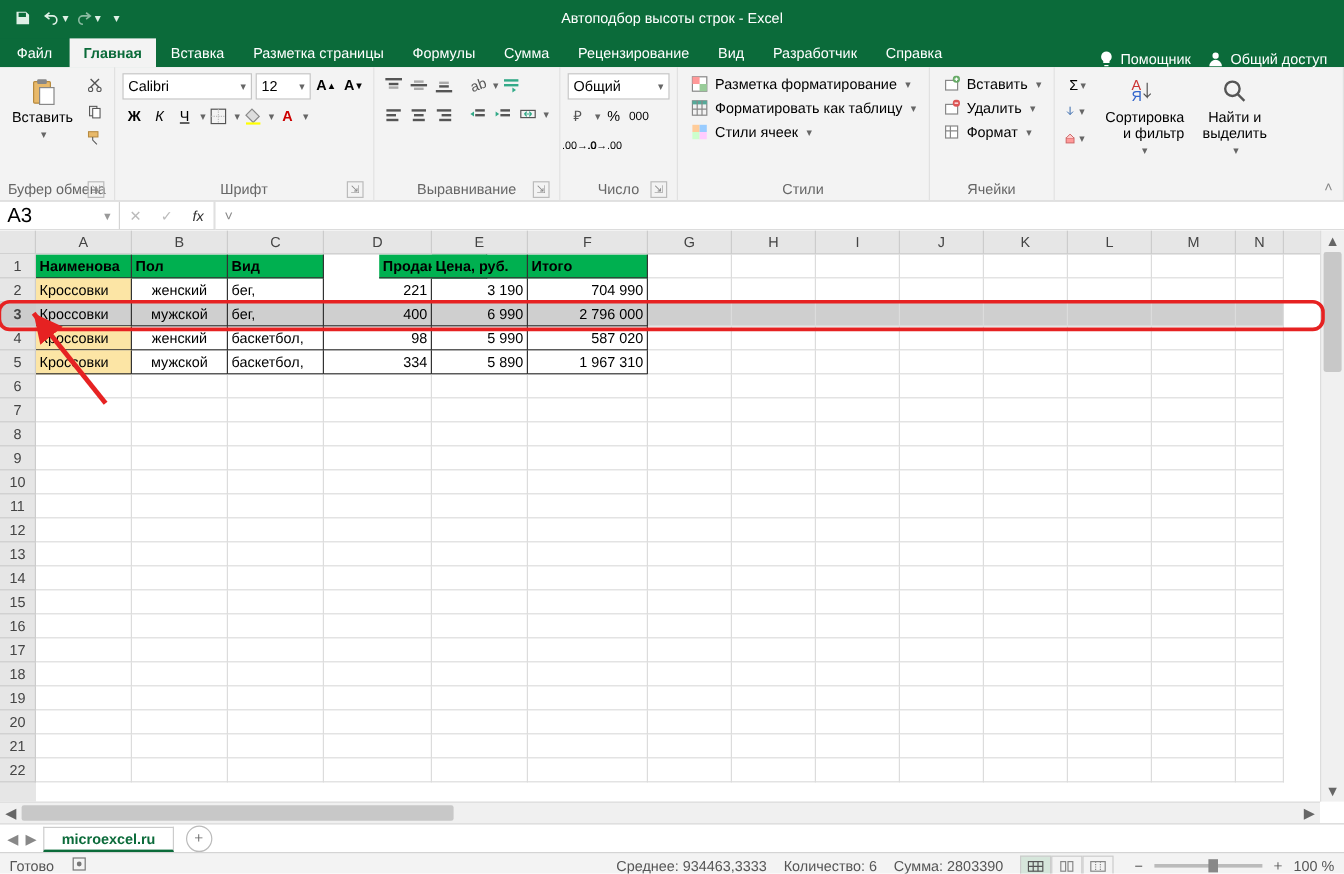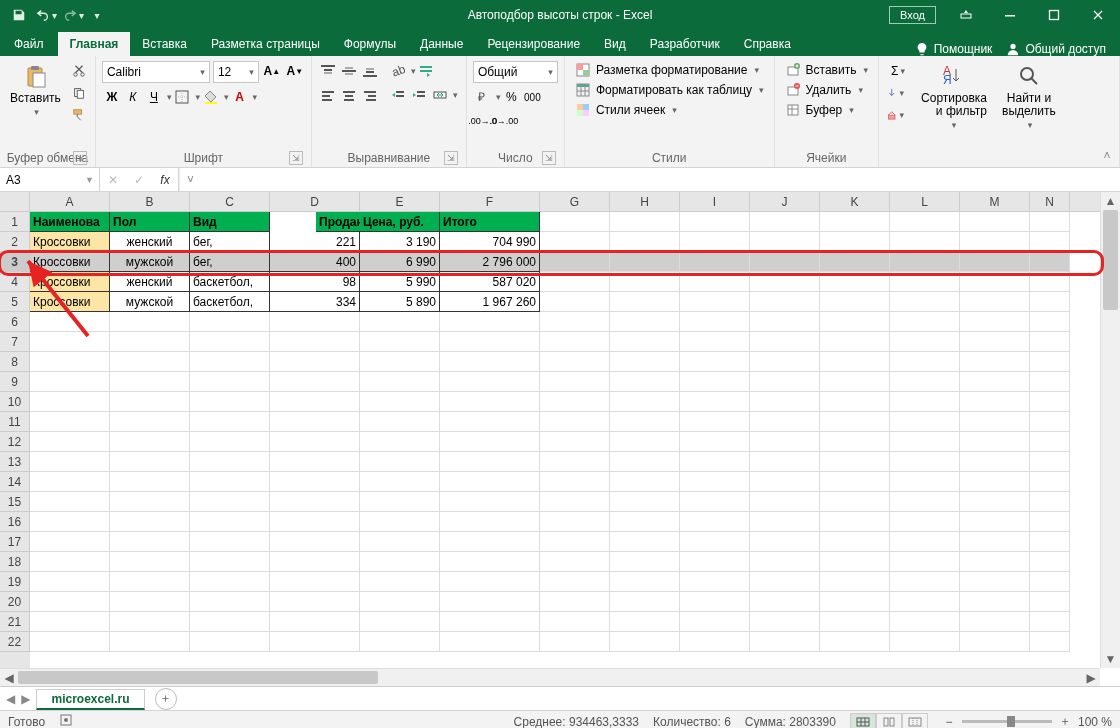--- a/index.html
+++ b/index.html
@@ -31,21 +31,21 @@
 .sm { width:20px; height:20px; display:flex; align-items:center; justify-content:center; cursor:pointer; border:1px solid transparent; }
 .sm svg { width:14px; height:14px; }
 .smrow { display:flex; gap:1px; align-items:center; }
 .col { display:flex; flex-direction:column; gap:2px; }
 .fontsel { display:flex; gap:3px;}
 .sel { border:1px solid #c5c5c5; background:#fff; height:22px; display:flex; align-items:center; padding:0 4px; font-size:12px; cursor:pointer; }
 .sel .cv { flex:1; }
 .sel .dd { color:#666; font-size:9px; margin-left:4px; }
 .formula-bar { height: 24px; background: #fff; border-bottom: 1px solid #d4d4d4; display: flex; align-items: stretch; }
 .namebox { width: 100px; border-right: 1px solid #d4d4d4; display: flex; align-items:center; }
-.namebox input { width:100%; border:none; padding:0 6px; font-size:12px; outline:none; }
+.namebox input { width:100%; border:none; padding:0 6px; font-size:17px; outline:none; }
 .namebox .dd { color:#999; padding:0 5px; cursor:pointer; font-size:9px; }
 .fbtns { display:flex; align-items:center; border-right:1px solid #d4d4d4; }
 .fbtns .sm { width:26px; height:100%; border:none; }
 .fbtns .sm.dim { color:#bbb; }
 .fx { font-style:italic; font-size:12px; color:#333; }
 .fval { flex:1; display:flex; align-items:center; padding-left:6px; font-size:12px; }
 .fbar-expand { width:22px; display:flex; align-items:center; justify-content:center; color:#888; cursor:pointer; border-left:1px solid #eee; }
 .grid-area { position:relative; height: 494px; background:#fff; overflow:hidden; }
 .corner { position:absolute; left:0; top:0; width:30px; height:20px; background:#e6e6e6; border-right:1px solid #ccc; border-bottom:1px solid #ccc; }
 .colhdrs { position:absolute; left:30px; top:0; right:20px; height:20px; display:flex; background:#e6e6e6; border-bottom:1px solid #ccc; }
@@ -106,53 +106,29 @@
       <span class="lil">▾</span>
     <div class="qat-btn" style="opacity:.6">
         <svg viewBox="0 0 16 16">
           <path fill="none" stroke="currentColor" stroke-width="1.5" d="M10 3l4 3-4 3M14 6H7a4 4 0 0 0 0 8"></path>
         </svg>
       </div>
       <span class="lil">▾</span>
     <div class="qat-btn" style="font-size:10px;">▾</div>
   </div>
   <div class="title-center">Автоподбор высоты строк - Excel</div>
-  <div class="title-right">
-    <div class="login-btn">Вход</div>
-    <div class="wbtn">
-        <svg viewBox="0 0 12 12">
-          <rect x="1" y="5" width="10" height="4" fill="none" stroke="currentColor"></rect>
-          <path d="M6 1l2 3H4z" fill="currentColor"></path>
-        </svg>
-      </div>
-    <div class="wbtn">
-        <svg viewBox="0 0 12 12">
-          <rect x="1" y="6" width="10" height="1.5" fill="currentColor"></rect>
-        </svg>
-      </div>
-    <div class="wbtn">
-        <svg viewBox="0 0 12 12">
-          <rect x="1.5" y="1.5" width="9" height="9" fill="none" stroke="currentColor" stroke-width="1.3"></rect>
-        </svg>
-      </div>
-    <div class="wbtn close">
-        <svg viewBox="0 0 12 12">
-          <path d="M2 2l8 8M10 2l-8 8" stroke="currentColor" stroke-width="1.3"></path>
-        </svg>
-      </div>
-  </div>
 </div>
 
 <div class="tabs-row">
   <div class="filetab">Файл</div>
   <div class="tab active">Главная</div>
   <div class="tab">Вставка</div>
   <div class="tab">Разметка страницы</div>
   <div class="tab">Формулы</div>
-  <div class="tab">Данные</div>
+  <div class="tab">Сумма</div>
   <div class="tab">Рецензирование</div>
   <div class="tab">Вид</div>
   <div class="tab">Разработчик</div>
   <div class="tab">Справка</div>
   <div class="tab-right">
     <div class="item">
         <svg width="14" height="14" viewBox="0 0 16 16">
           <path fill="#fff" d="M8 1a5 5 0 0 1 3 9v2H5v-2A5 5 0 0 1 8 1zM6 14h4v1H6z"></path>
         </svg>
         <span>Помощник</span>
@@ -434,21 +410,21 @@
             <span>Удалить</span>
             <span class="ddsm">▾</span>
           </div>
       <div class="menuentry">
             <div class="smic">
               <svg viewBox="0 0 14 14">
                 <rect x="2" y="2" width="10" height="10" fill="#fff" stroke="#888"></rect>
                 <path d="M2 6h10M6 2v10" stroke="#888"></path>
               </svg>
             </div>
-            <span>Буфер</span>
+            <span>Формат</span>
             <span class="ddsm">▾</span>
           </div>
     </div>
       </div>
     <div class="group-label"><span>Ячейки</span></div>
   </div>
 
   <div class="group" style="flex:1;">
     <div class="group-body">
       <div class="col" style="gap:2px;">
@@ -573,21 +549,21 @@
       <div class="cell data calign" style="left: 80px; top: 60px; width: 80px;">женский</div>
       <div class="cell data" style="left: 160px; top: 60px; width: 80px;">баскетбол,</div>
       <div class="cell data ralign" style="left: 240px; top: 60px; width: 90px;">98</div>
       <div class="cell data ralign" style="left: 330px; top: 60px; width: 80px;">5 990</div>
       <div class="cell data ralign" style="left: 410px; top: 60px; width: 100px;">587 020</div>
       <div class="cell nameCell" style="left: 0px; top: 80px; width: 80px;">Кроссовки</div>
       <div class="cell data calign" style="left: 80px; top: 80px; width: 80px;">мужской</div>
       <div class="cell data" style="left: 160px; top: 80px; width: 80px;">баскетбол,</div>
       <div class="cell data ralign" style="left: 240px; top: 80px; width: 90px;">334</div>
       <div class="cell data ralign" style="left: 330px; top: 80px; width: 80px;">5 890</div>
-      <div class="cell data ralign" style="left: 410px; top: 80px; width: 100px;">1 967 260</div>
+      <div class="cell data ralign" style="left: 410px; top: 80px; width: 100px;">1 967 310</div>
       <div class="cell" style="left: 510px; top: 0px; width: 70px;"></div>
       <div class="cell" style="left: 580px; top: 0px; width: 70px;"></div>
       <div class="cell" style="left: 650px; top: 0px; width: 70px;"></div>
       <div class="cell" style="left: 720px; top: 0px; width: 70px;"></div>
       <div class="cell" style="left: 790px; top: 0px; width: 70px;"></div>
       <div class="cell" style="left: 860px; top: 0px; width: 70px;"></div>
       <div class="cell" style="left: 930px; top: 0px; width: 70px;"></div>
       <div class="cell" style="left: 1000px; top: 0px; width: 40px;"></div>
       <div class="cell" style="left: 510px; top: 20px; width: 70px;"></div>
       <div class="cell" style="left: 580px; top: 20px; width: 70px;"></div>

